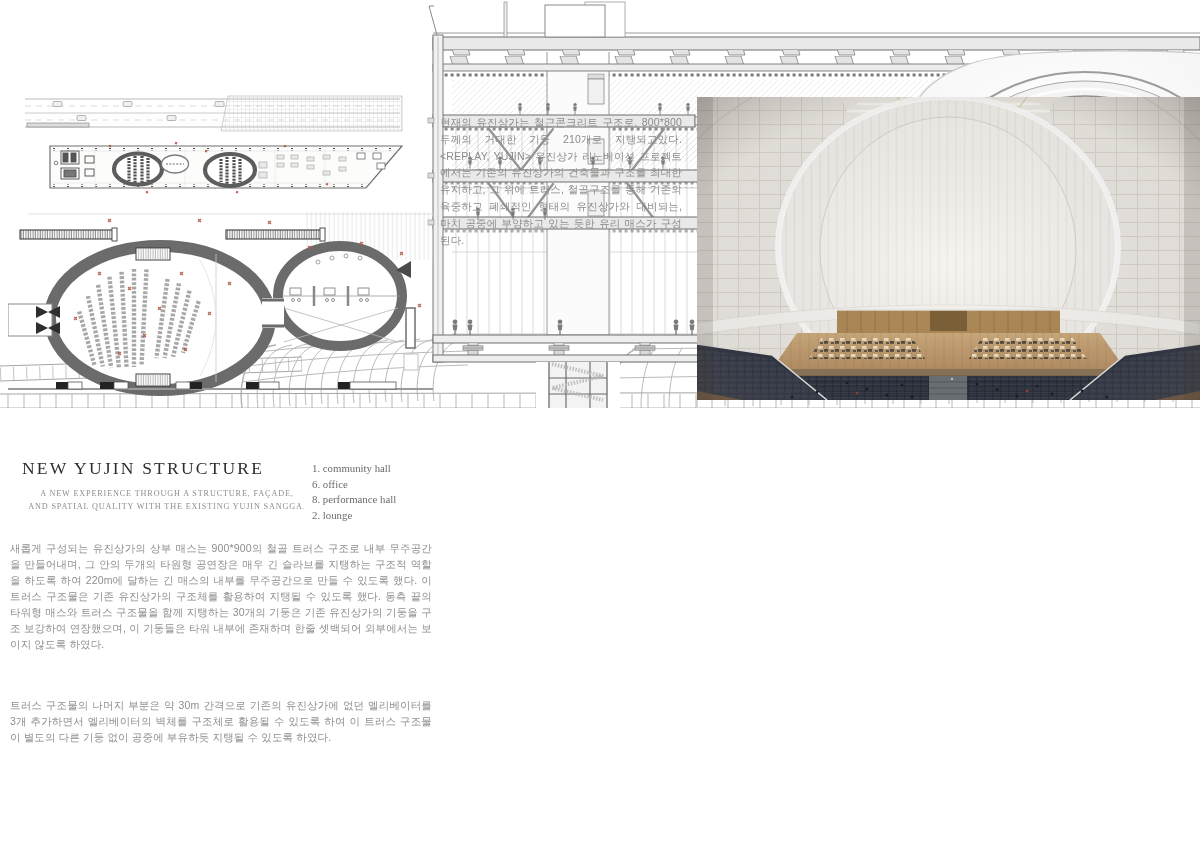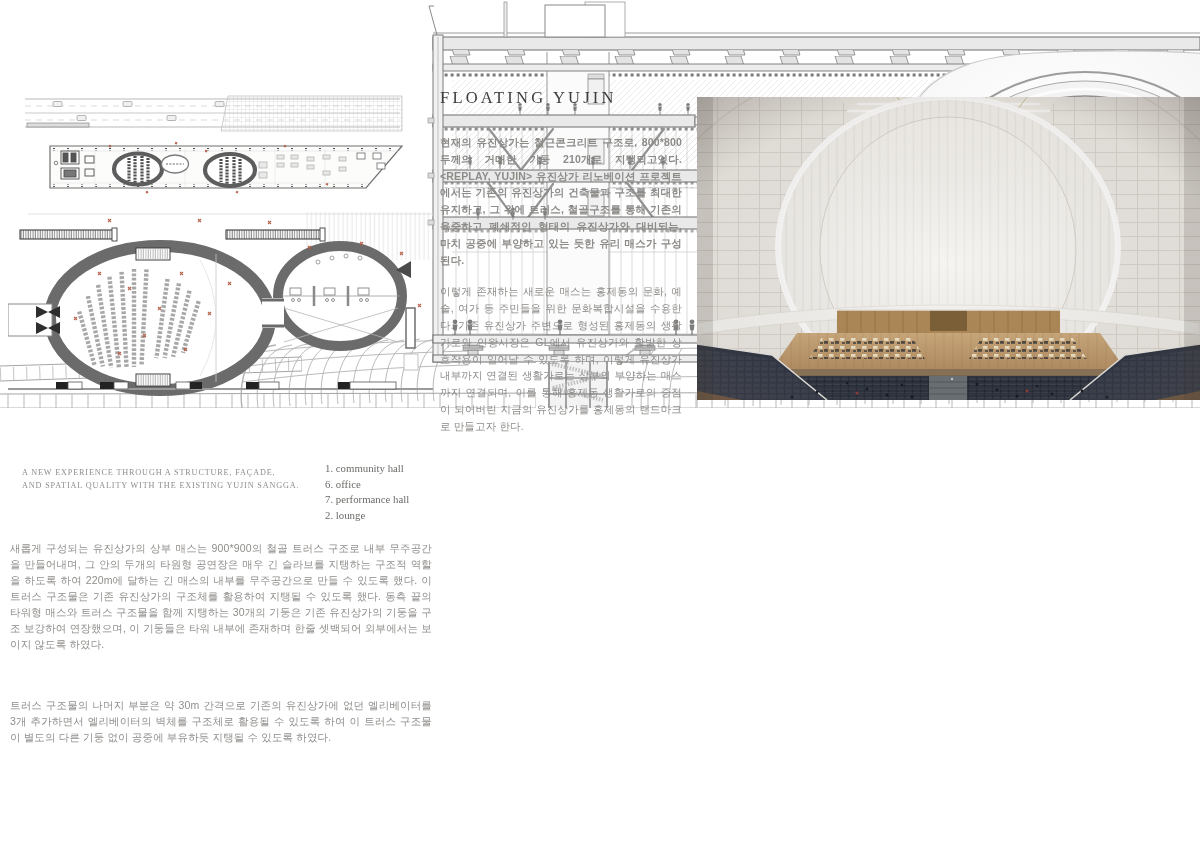--- a/index.html
+++ b/index.html
@@ -17,21 +17,21 @@
   }
   .kr2{line-height:16px;color:#908e8b;}
   .sec-title{
     font-family:"Liberation Serif","DejaVu Serif",serif;
     font-size:17.5px;letter-spacing:2.2px;color:#2e2e2e;font-weight:400;margin:0;
   }
   .sec-sub{
     font-family:"Liberation Serif","DejaVu Serif",serif;
     font-size:8.2px;letter-spacing:.85px;color:#8f8d8a;line-height:12.5px;margin-top:9px;
   }
-  .sec-sub span{display:block;}
+  .sec-sub span{display:block;text-align:center;}
   .legend{
     font-family:"Liberation Serif","DejaVu Serif",serif;
     font-size:10.8px;color:#6d6b68;line-height:15.5px;
   }
   svg{display:block;}
 </style>
 </head>
 <body>
 
 <div class="abs" style="left:0;top:440;width:1200px;height:408px;">
@@ -509,23 +509,21 @@
     <path d="M392 40 l3 3 m0 -3 l-3 3"></path>
         <path d="M410 92 l3 3 m0 -3 l-3 3"></path>
     <path d="M260 9 l3 3 m0 -3 l-3 3"></path>
         <path d="M190 7 l3 3 m0 -3 l-3 3"></path>
     <path d="M100 7 l3 3 m0 -3 l-3 3"></path>
   </g>
 </svg>
 </div>
 
 <div class="abs" style="left:440px;top:88px;width:242px;">
-  <div class="page-title">FLOATING YUJIN</div>
-  <p class="kr" style="margin:26px 0 4px 0;font-weight:bold;">현재의 유진상가는 철근콘크리트 구조로, 800*800 두께의 거대한 기둥 210개로 지탱되고있다. &lt;REPLAY, YUJIN&gt; 유진상가 리노베이션 프로젝트에서는 기존의 유진상가의 건축물과 구조를 최대한 유지하고, 그 위에 트러스, 철골구조를 통해 기존의 육중하고 폐쇄적인 형태의 유진상가와 대비되는, 마치 공중에 부양하고 있는 듯한 유리 매스가 구성된다.</p>
-  <p class="kr" style="margin:15px 0 0 0;">이렇게 존재하는 새로운 매스는 홍제동의 문화, 예술, 여가 등 주민들을 위한 문화복합시설을 수용한다. 기존 유진상가 주변으로 형성된 홍제동의 생활가로와 인왕시장은 GL에서 유진상가와 활발한 상호작용이 일어날 수 있도록 하며, 이렇게 유진상가 내부까지 연결된 생활가로는 상부의 부양하는 매스까지 연결되며, 이를 통해 홍제동 생활가로의 중점이 되어버린 지금의 유진상가를 홍제동의 랜드마크로 만들고자 한다.</p>
+  <p class="kr" style="margin:26px 0 4px 0;">현재의 유진상가는 철근콘크리트 구조로, 800*800 두께의 거대한 기둥 210개로 지탱되고있다. &lt;REPLAY, YUJIN&gt; 유진상가 리노베이션 프로젝트에서는 기존의 유진상가의 건축물과 구조를 최대한 유지하고, 그 위에 트러스, 철골구조를 통해 기존의 육중하고 폐쇄적인 형태의 유진상가와 대비되는, 마치 공중에 부양하고 있는 듯한 유리 매스가 구성된다.</p>
 </div>
 
 <div class="abs" style="left:697px;top:97px;width:503px;height:303px;">
 <svg width="503" height="303" viewBox="0 0 503 303">
   <defs>
     <pattern id="ph-tiles" width="21" height="14" patternUnits="userSpaceOnUse">
       <path d="M0 13.5 H21 M20.5 0 V14" stroke="#d6d2ca" stroke-width="1" fill="none"></path>
     </pattern>
     <pattern id="ph-vl" width="8.5" height="30" patternUnits="userSpaceOnUse">
       <line x1="4" y1="0" x2="4" y2="30" stroke="#ddd9d2" stroke-width="0.9"></line>
@@ -644,29 +642,30 @@
     <polygon points="0,294 45,303 0,303" fill="#7a5a3c" opacity="0.85"></polygon>
     <polygon points="503,294 458,303 503,303" fill="#7a5a3c" opacity="0.85"></polygon>
   </g>
   <rect width="503" height="303" fill="url(#ph-shade)"></rect>
   <rect x="0" y="0" width="16" height="303" fill="rgba(60,55,50,0.16)"></rect>
   <rect x="487" y="0" width="16" height="303" fill="rgba(60,55,50,0.16)"></rect>
 </svg>
 </div>
 
 <div class="abs" style="left:22px;top:458px;width:290px;">
+  <h2 class="sec-title">NEW YUJIN STRUCTURE</h2>
   <div class="sec-sub">
     <span>A NEW EXPERIENCE THROUGH A STRUCTURE, FAÇADE,</span>
     <span>AND SPATIAL QUALITY WITH THE EXISTING YUJIN SANGGA.</span>
   </div>
 </div>
-<div class="abs legend" style="left:325px;top:461px;width:110px;">
+<div class="abs legend" style="left:312px;top:461px;width:110px;">
   <div>1. community hall</div>
   <div>6. office</div>
-  <div>7. performance hall</div>
+  <div>8. performance hall</div>
   <div>2. lounge</div>
 </div>
 
 <div class="abs" style="left:10px;top:540px;width:422px;">
   <p class="kr kr2" style="margin:0;">새롭게 구성되는 유진상가의 상부 매스는 900*900의 철골 트러스 구조로 내부 무주공간을 만들어내며, 그 안의 두개의 타원형 공연장은 매우 긴 슬라브를 지탱하는 구조적 역할을 하도록 하여 220m에 달하는 긴 매스의 내부를 무주공간으로 만들 수 있도록 했다. 이 트러스 구조물은 기존 유진상가의 구조체를 활용하여 지탱될 수 있도록 했다. 동측 끝의 타워형 매스와 트러스 구조물을 함께 지탱하는 30개의 기둥은 기존 유진상가의 기둥을 구조 보강하여 연장했으며, 이 기둥들은 타워 내부에 존재하며 한줄 셋백되어 외부에서는 보이지 않도록 하였다.</p>
 </div>
 <div class="abs" style="left:10px;top:672px;width:422px;margin-top:25px;">
   <p class="kr kr2" style="margin:0;">트러스 구조물의 나머지 부분은 약 30m 간격으로 기존의 유진상가에 없던 엘리베이터를 3개 추가하면서 엘리베이터의 벽체를 구조체로 활용될 수 있도록 하여 이 트러스 구조물이 별도의 다른 기둥 없이 공중에 부유하듯 지탱될 수 있도록 하였다.</p>
 </div>
 

